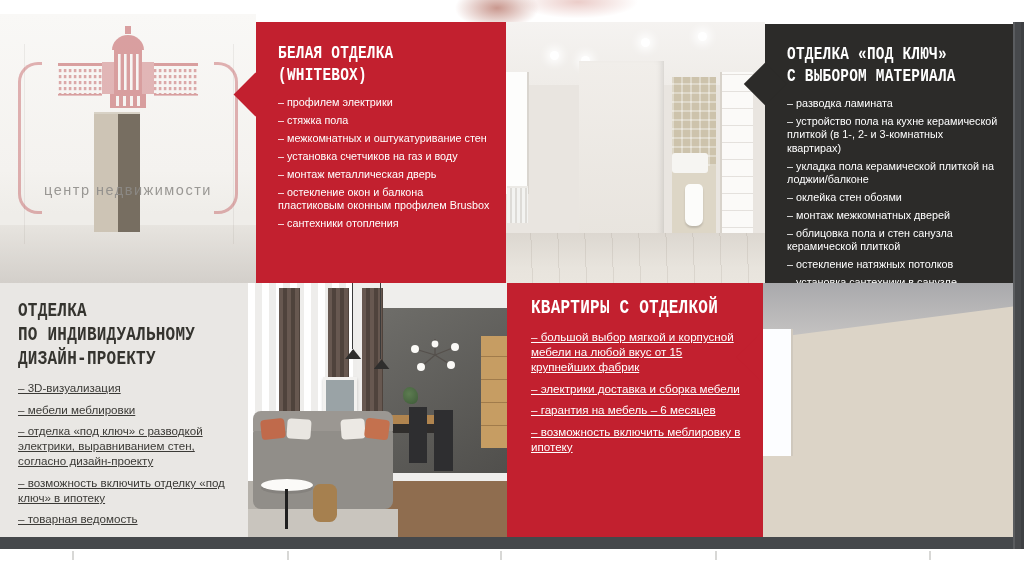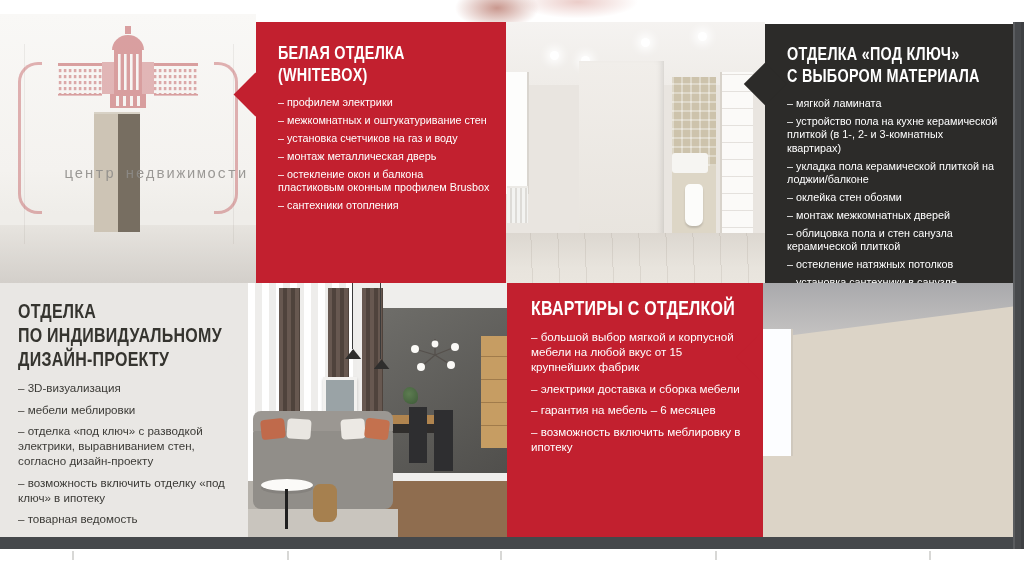--- a/index.html
+++ b/index.html
@@ -18,22 +18,22 @@
   .block{overflow:visible;}
   .chev{position:absolute;transform:rotate(45deg);}
   .sec-title{display:inline-block;font-weight:700;white-space:pre-line;
      transform:scaleX(.80);transform-origin:0 0;width:126%;
      letter-spacing:.3px;color:#fff;}
   .t18{font-size:18px;line-height:1.22;}
   .t20{font-size:20px;line-height:1.2;}
   .bullets{color:#fff;font-size:10.8px;line-height:1.24;font-weight:400;}
   .bullets p{margin:0 0 4.6px 0;}
   .bullets-lg{font-size:11.6px;line-height:1.3;}
-  .bullets-lg p{margin:0 0 6.5px 0;}
-  .title-wrap{margin-bottom:9px;}
+  .bullets-lg p{margin:0 0 6.5px 0;text-decoration:underline;}
+  .title-wrap{margin-bottom:9px;font-family:Liberation Mono, monospace;}
 
   .block-red1{left:256px;top:22px;width:250px;height:261px;background:var(--red);
               padding:21px 16px 0 22px;}
   .block-red1 .chev{width:31px;height:31px;left:-16px;top:57px;background:var(--red);}
 
   .block-dark1{left:765px;top:24px;width:248px;height:259px;background:var(--dark);
               padding:20px 14px 0 22px;}
   .block-dark1 .chev{width:30px;height:30px;left:-15px;top:45px;background:var(--dark);}
 
   .block-gray2{left:0;top:283px;width:248px;height:254px;background:var(--grayblock);
@@ -64,23 +64,23 @@
   .logo{left:8px;top:10px;width:240px;height:200px;text-align:center;opacity:.88;}
   .logo-arc{position:absolute;width:24px;height:152px;top:38px;
      border:3px solid rgba(192,86,90,.50);}
   .arc-l{left:10px;border-right:none;border-radius:20px 0 0 20px;}
   .arc-r{right:10px;border-left:none;border-radius:0 20px 20px 0;}
   .logo-bld{position:absolute;left:40px;top:2px;}
   .logo-word{position:absolute;left:0;top:92px;width:100%;
      font-family:"DejaVu Serif",serif;font-size:44px;line-height:1;
      letter-spacing:-2px;color:#8f8e8c;}
   .logo-word .lr{color:rgba(178,62,68,.85);}
-  .logo-sub{position:absolute;left:0;top:142px;width:100%;
-     font-family:Liberation Mono, monospace;font-size:14.5px;
-     letter-spacing:1.5px;color:#8e8c89;text-align:right;}
+  .logo-sub{position:absolute;left:0;top:158px;width:100%;
+     font-family:Liberation Sans, sans-serif;font-size:14.5px;
+     letter-spacing:1.5px;color:#8e8c89;}
 
   
   .photo2{left:506px;top:22px;width:259px;height:261px;background:#e9e5e0;}
   .p2-ceil{left:0;top:0;width:100%;height:24%;
      background:linear-gradient(180deg,#f5f3f1,#efecE8);}
   .spot{width:9px;height:9px;border-radius:50%;background:#fff;
      box-shadow:0 0 8px 4px rgba(255,255,255,.9);}
   .p2-window{left:0;top:19%;width:9%;height:47%;background:#fdfdfc;
      border-right:2px solid #d9d5cf;}
   .p2-rad{left:1px;top:63%;width:8%;height:14%;
@@ -233,20 +233,21 @@
     </div>
   </div>
 
   <div class="abs block block-red1">
     <div class="chev"></div>
     <div class="title-wrap"><span class="sec-title t18">БЕЛАЯ ОТДЕЛКА
 (WHITEBOX)</span></div>
     <div class="bullets">
 
     <p>– профилем электрики</p>
+        <p>– стяжка пола</p>
         <p>– межкомнатных и оштукатуривание стен</p>
         <p>– установка счетчиков на газ и воду</p>
         <p>– монтаж металлическая дверь</p>
         <p>– остекление окон и балкона пластиковым оконным профилем Brusbox</p>
         <p>– сантехники отопления</p>
       </div>
   </div>
 
   <div class="abs photo2">
     <div class="abs p2-ceil"></div>
@@ -263,21 +264,21 @@
     <div class="abs p2-doorpanel"></div>
     <div class="abs p2-floor"></div>
   </div>
 
   <div class="abs block block-dark1">
     <div class="chev"></div>
     <div class="title-wrap"><span class="sec-title t18">ОТДЕЛКА «ПОД КЛЮЧ»
 С ВЫБОРОМ МАТЕРИАЛА</span></div>
     <div class="bullets">
 
-    <p>– мягкой ламината</p>
+    <p>– разводка ламината</p>
         <p>– устройство пола на кухне керамической плиткой (в 1-, 2- и 3-комнатных квартирах)</p>
         <p>– укладка пола керамической плиткой на лоджии/балконе</p>
         <p>– оклейка стен обоями</p>
         <p>– монтаж межкомнатных дверей</p>
         <p>– облицовка пола и стен санузла керамической плиткой</p>
         <p>– остекление натяжных потолков</p>
         <p>– установка сантехники в санузле</p>
       </div>
   </div>
 

